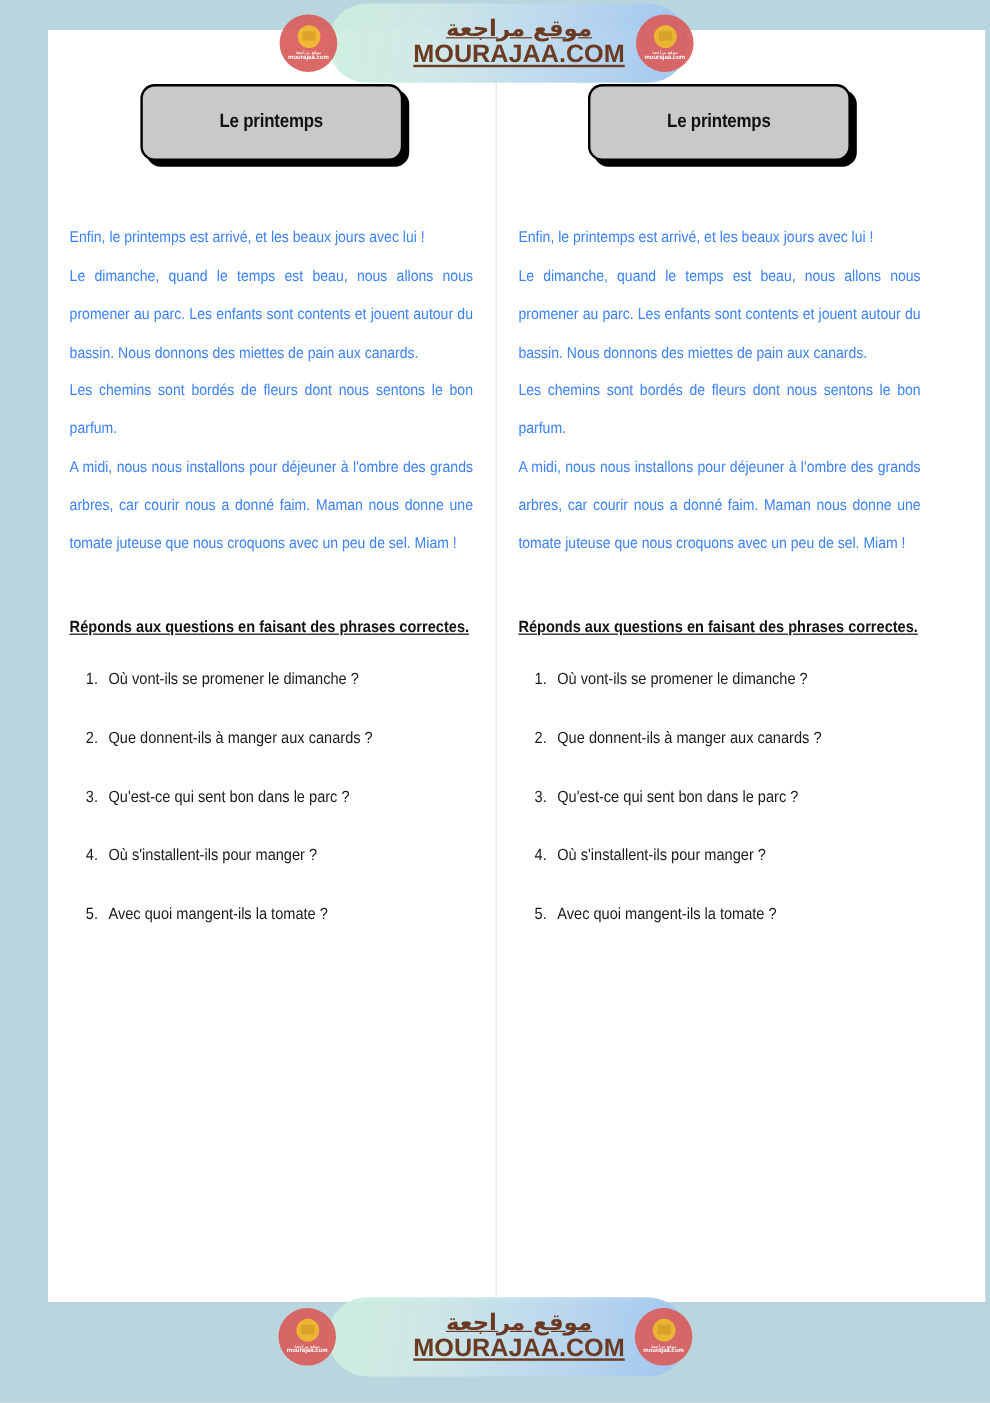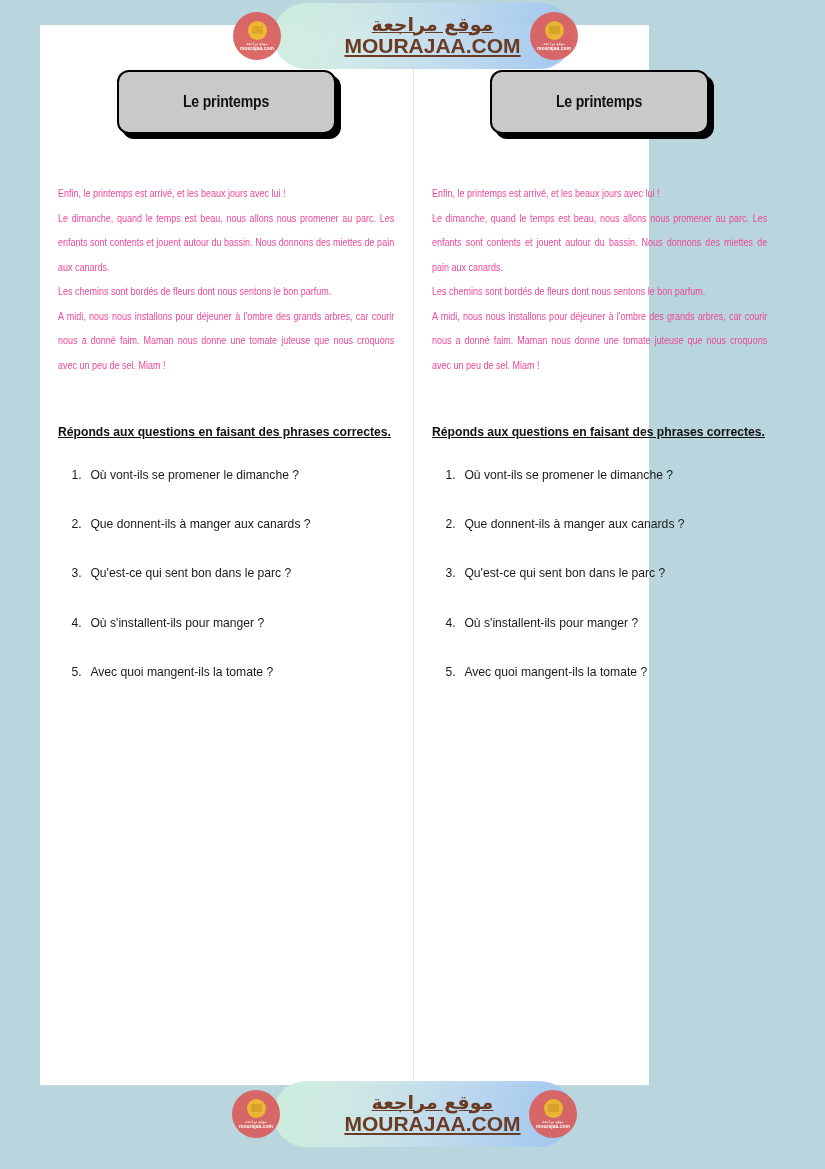--- a/index.html
+++ b/index.html
@@ -13,21 +13,21 @@
     font-family: "Liberation Sans", sans-serif;
     overflow: hidden;
     position: relative;
   }
 
   
   #page-sheet {
     position: absolute;
     left: 40px;
     top: 25px;
-    width: 609px;
+    width: 781px;
     height: 1060px;
     background: #ffffff;
   }
 
   
   .watermark {
     position: absolute;
     left: 0;
     width: 825px;
     height: 72px;
@@ -167,22 +167,22 @@
     font-weight: bold;
     color: #111111;
     letter-spacing: -0.2px;
     transform: scaleX(0.88);
   }
 
   
   .body-text {
     margin-top: 48px;
     font-family: "Liberation Sans Narrow", "Liberation Sans", sans-serif;
-    font-size: 10px;
-    color: #ec4899;
+    font-size: 13px;
+    color: #3b82f6;
     line-height: 2.45;
   }
   .body-text p {
     margin: 0 0 0 0;
     text-align: justify;
     transform: scaleX(0.9);
     transform-origin: left center;
     width: 111%;
   }
   .body-text p.no-justify {

